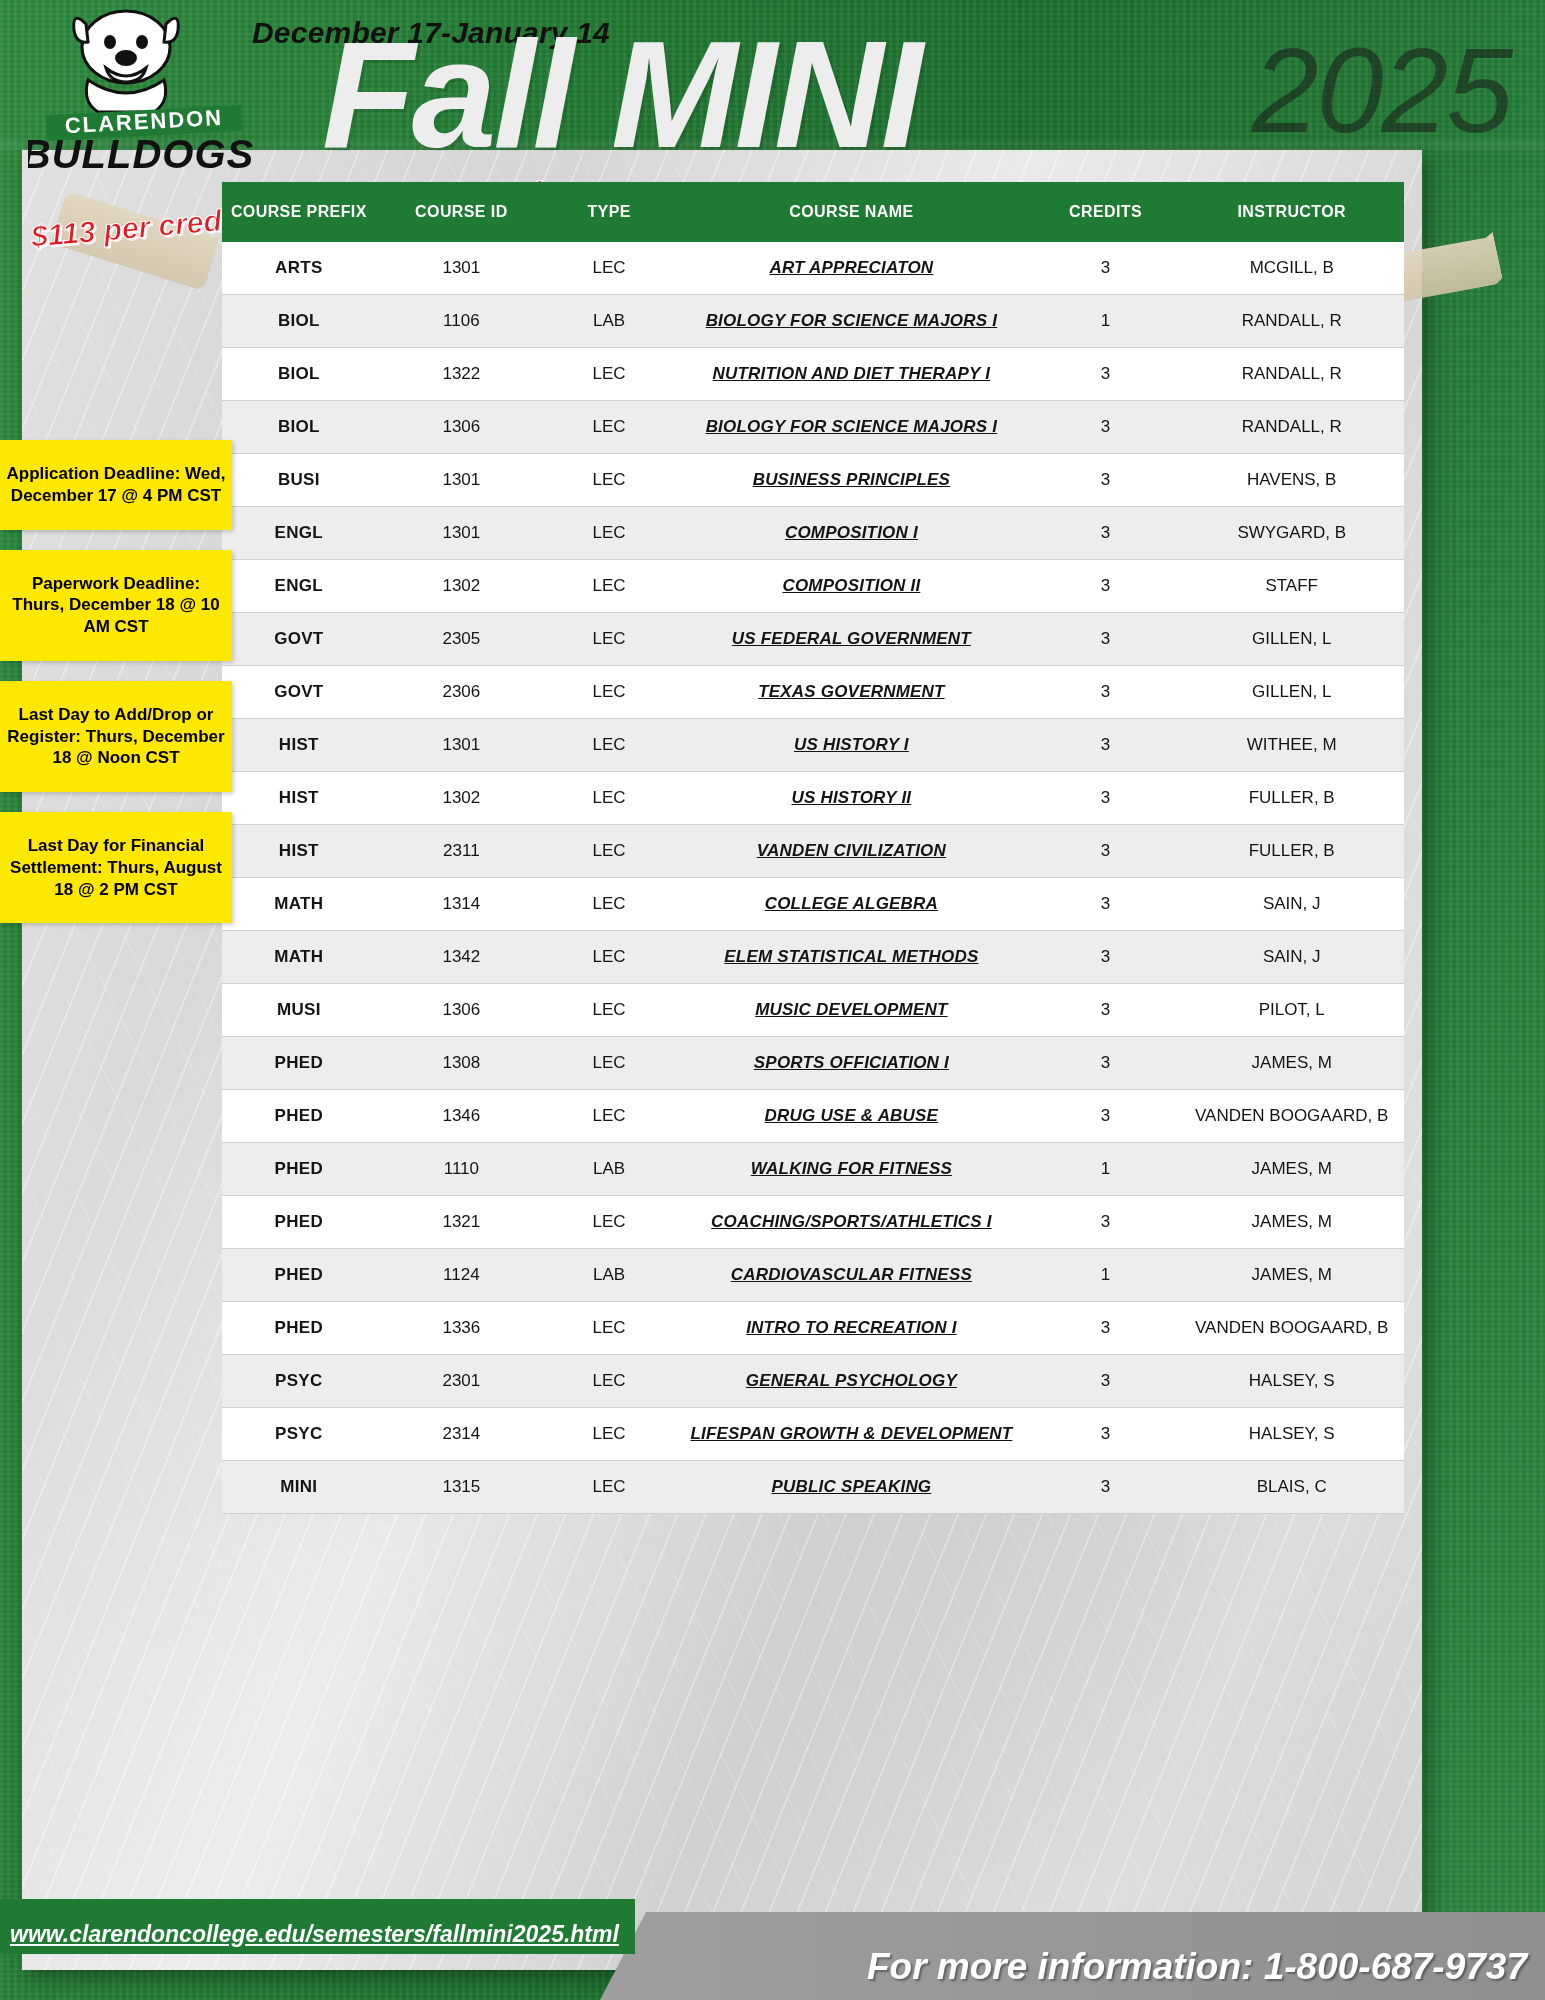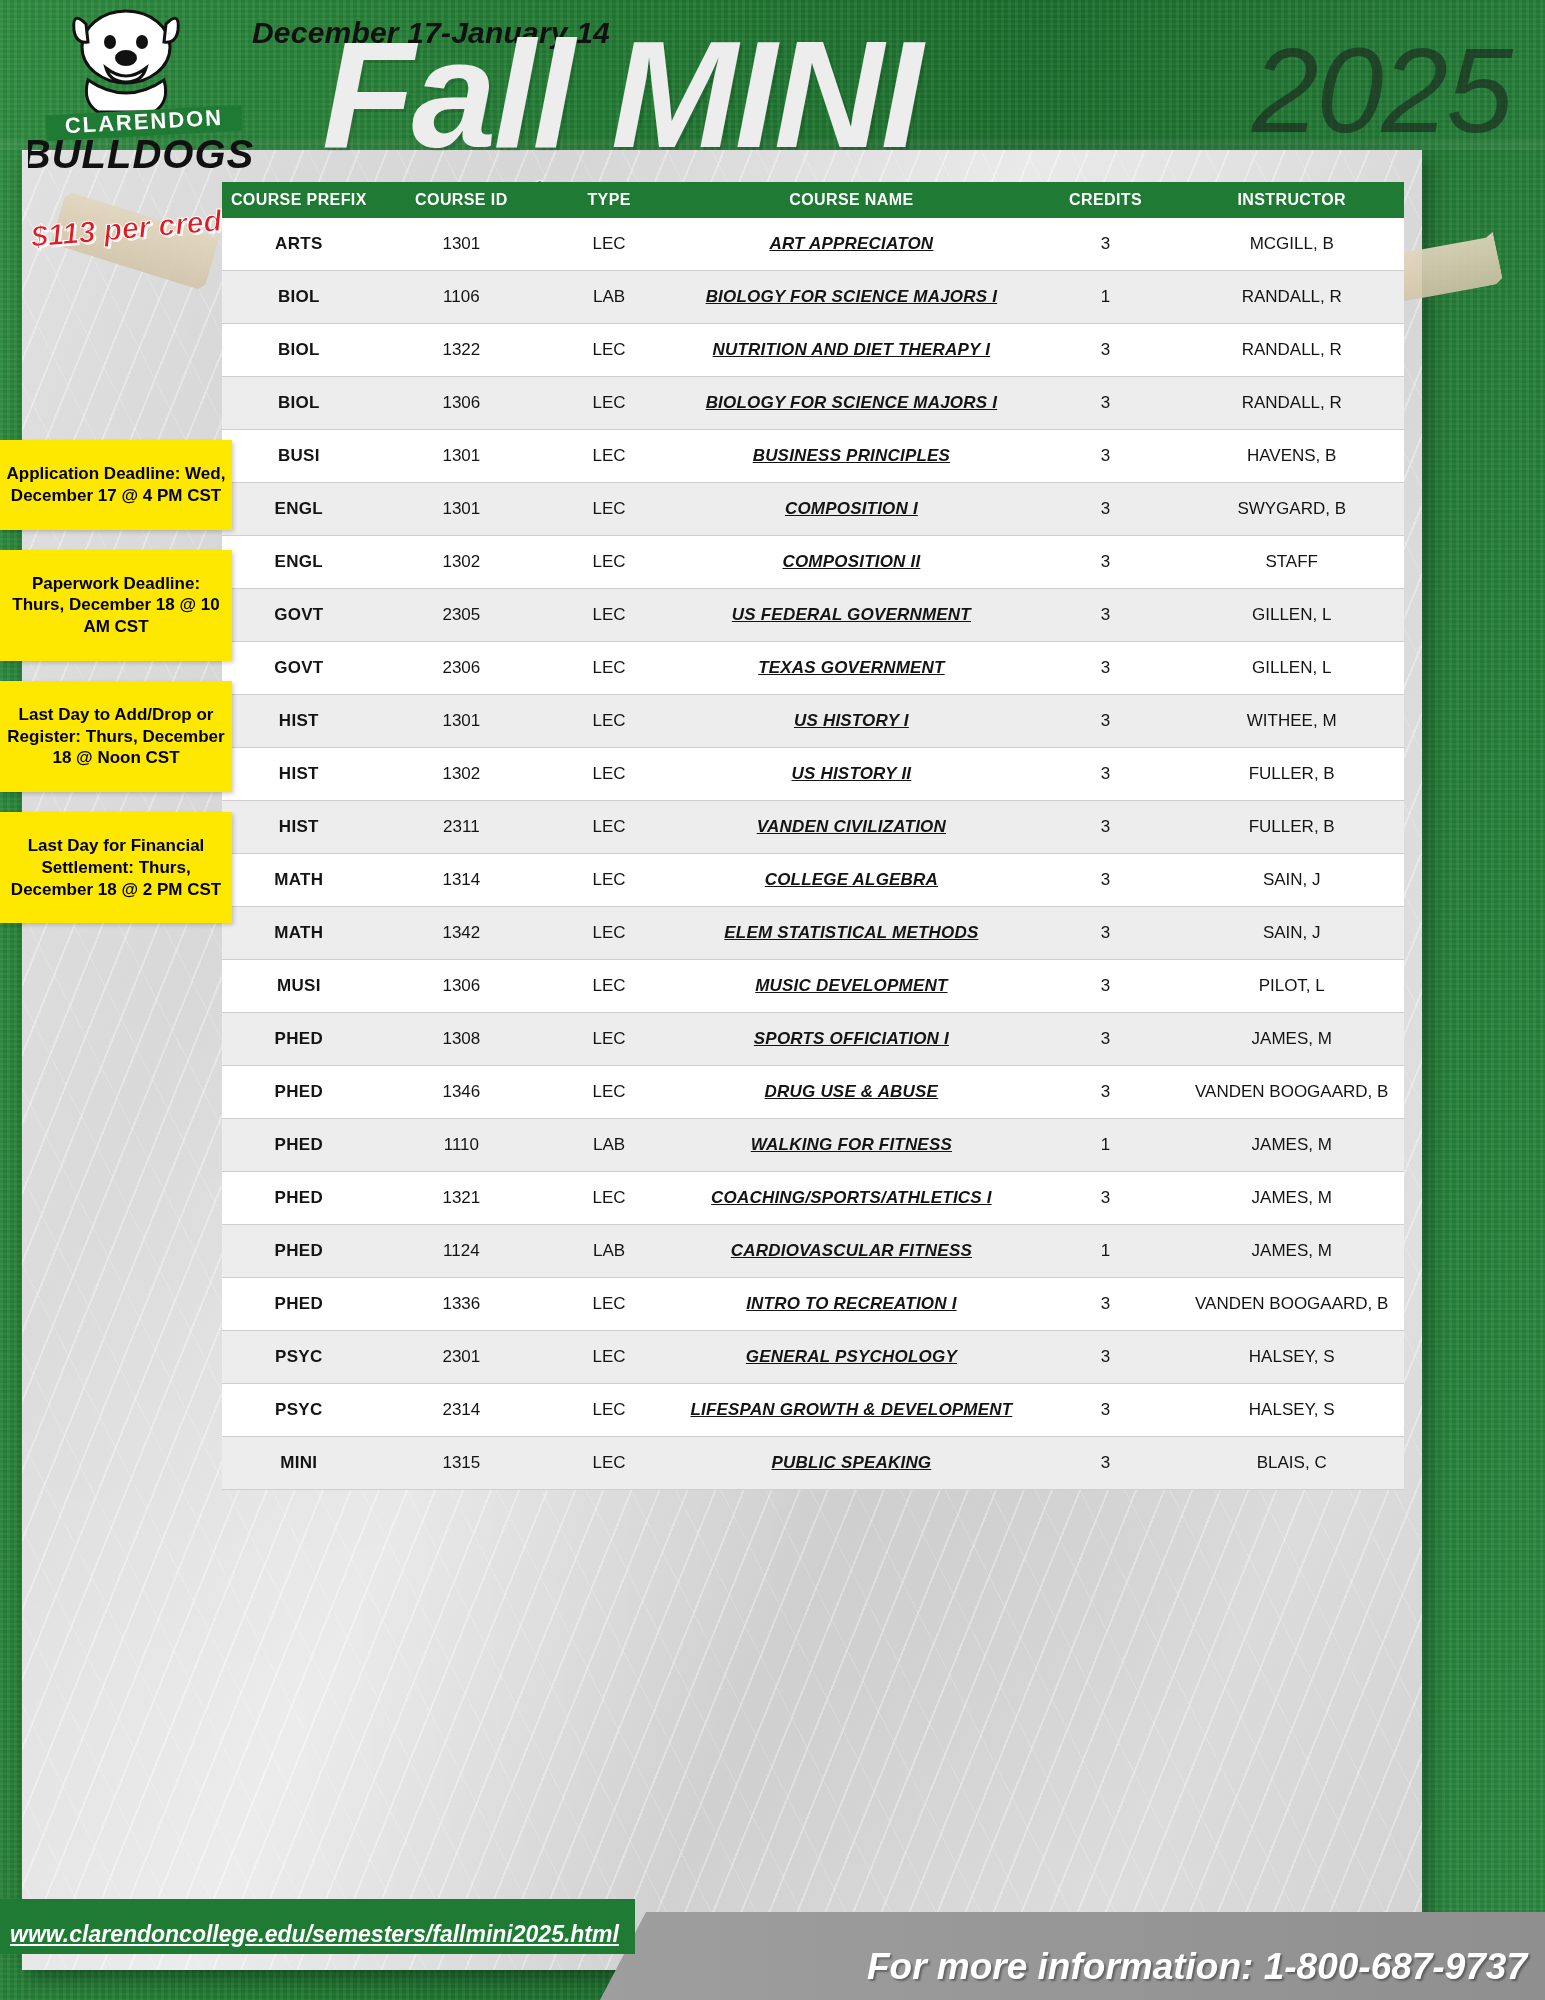--- a/index.html
+++ b/index.html
@@ -145,21 +145,21 @@
     border-collapse: collapse;
     width: 100%;
     table-layout: fixed;
   }
   thead th {
     background: #1f7a33;
     color: #ffffff;
     font-size: 16px;
     font-weight: bold;
     letter-spacing: 0.4px;
-    padding: 9px 4px;
+    padding: 21px 4px;
     text-align: center;
     border: none;
   }
   tbody td {
     font-size: 17px;
     color: #141414;
     text-align: center;
     padding: 16px 6px;
     background: #ffffff;
     border-bottom: 1px solid #cfcfcf;
@@ -484,20 +484,20 @@
           <td>BLAIS, C</td>
         </tr>
       </tbody>
   </table>
 </div>
 
 <div class="notes" id="notes">
     <div class="note">Application Deadline: Wed, December 17 @ 4 PM CST</div>
     <div class="note">Paperwork Deadline: Thurs, December 18 @ 10 AM CST</div>
     <div class="note">Last Day to Add/Drop or Register: Thurs, December 18 @ Noon CST</div>
-    <div class="note">Last Day for Financial Settlement: Thurs, December 18 @ 2 PM CST</div>
+    <div class="note">Last Day for Financial Settlement: Thurs, August 18 @ 2 PM CST</div>
   </div>
 
 <div class="footer-bar"></div>
 <div class="footer-url-wrap">
   <span class="footer-url">www.clarendoncollege.edu/semesters/fallmini2025.html</span>
 </div>
 <div class="footer-info">For more information: 1-800-687-9737</div>
 
 </body></html>

